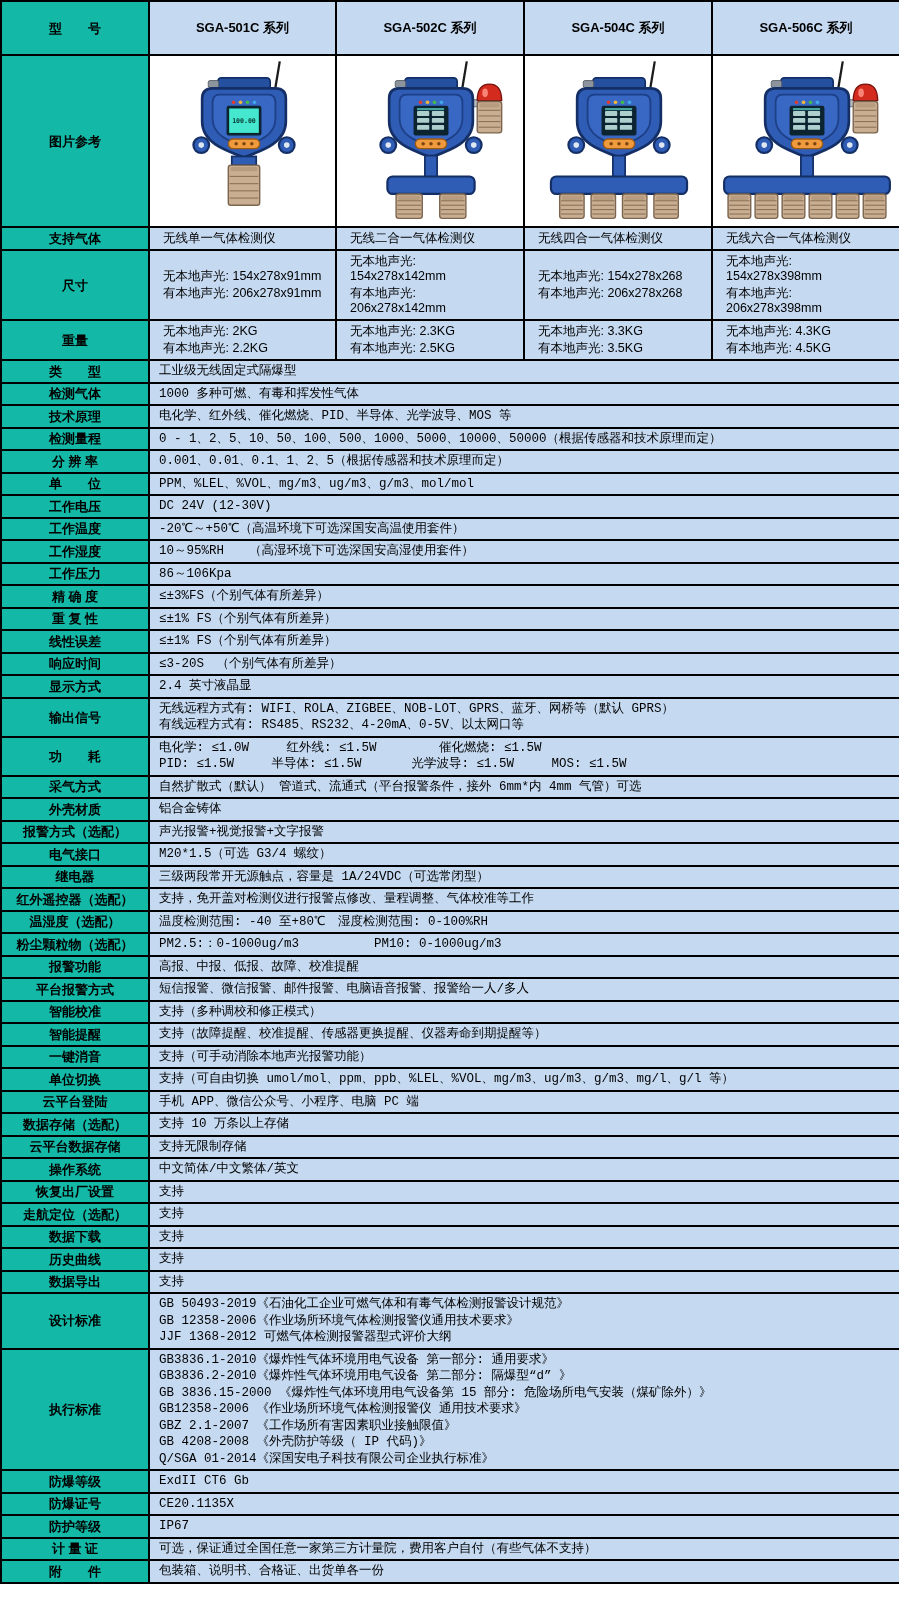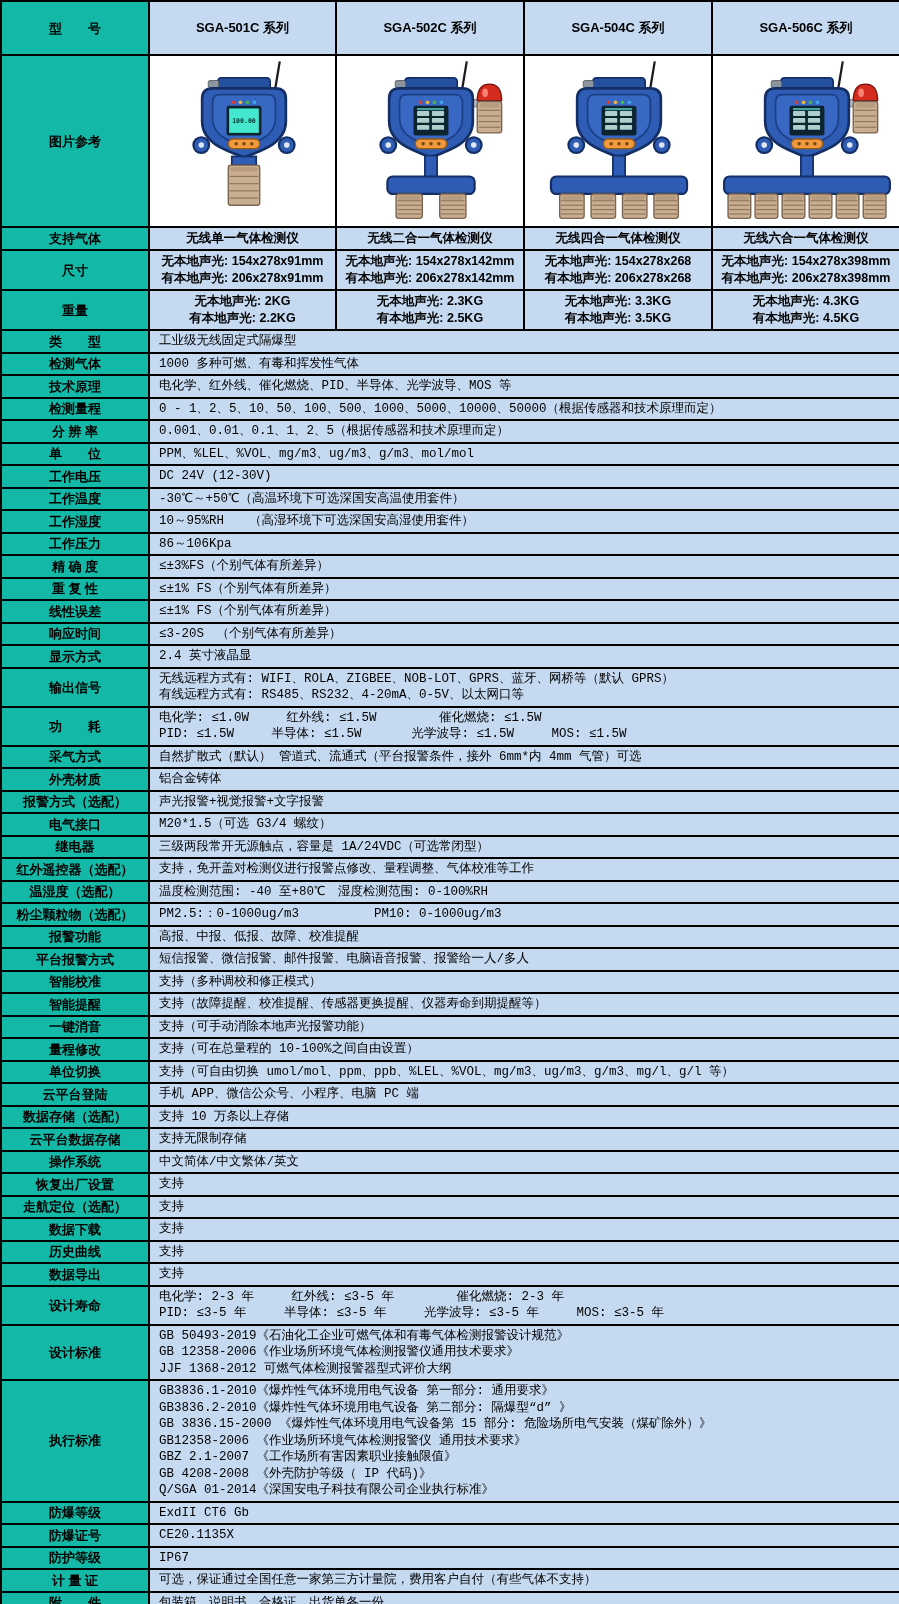--- a/index.html
+++ b/index.html
@@ -3,21 +3,21 @@
 <meta charset="utf-8">
 <style>
   html,body{margin:0;padding:0;background:#fff;}
   body{width:899px;font-family:"Liberation Sans","DejaVu Sans",sans-serif;color:#000;}
   table{border-collapse:collapse;table-layout:fixed;width:899px;}
   td{border:2px solid #000;overflow:hidden;vertical-align:middle;}
   .lbl{background:#14b8a6;font-weight:bold;text-align:center;font-size:13px;padding:1px 2px;line-height:15px;}
   .model{background:#c5d9f1;font-weight:bold;text-align:center;font-size:13px;height:17px;padding:17px 2px;}
   .val{background:#c5d9f1;font-size:12.5px;padding:1px 9px;text-align:left;font-family:Liberation Mono, monospace;}
   .val .ln{margin:2px 0;line-height:14.5px;white-space:pre-wrap;}
-  .cell{background:#c5d9f1;font-size:12.5px;font-weight:bold;text-align:center;padding:1px 0;}
+  .cell{background:#c5d9f1;font-size:12.5px;font-weight:normal;padding:1px 13px;}
   .cell .ln{margin:2px 0;line-height:15px;}
   .img{background:#fff;text-align:left;vertical-align:bottom;padding:1px 0;height:168px;}
   .img svg{display:inline-block;}
 </style>
 </head>
 <body>
 
 <table>
   <colgroup>
     <col style="width:148px">
@@ -390,21 +390,21 @@
       </tr>
       <tr>
         <td class="lbl">工作电压</td>
         <td class="val" colspan="4">
           <div class="ln">DC 24V (12-30V)</div>
         </td>
       </tr>
       <tr>
         <td class="lbl">工作温度</td>
         <td class="val" colspan="4">
-          <div class="ln">-30℃～+50℃（高温环境下可选深国安高温使用套件）</div>
+          <div class="ln">-20℃～+50℃（高温环境下可选深国安高温使用套件）</div>
         </td>
       </tr>
       <tr>
         <td class="lbl">工作湿度</td>
         <td class="val" colspan="4">
           <div class="ln">10～95%RH　　（高湿环境下可选深国安高湿使用套件）</div>
         </td>
       </tr>
       <tr>
         <td class="lbl">工作压力</td>
@@ -528,26 +528,20 @@
           <div class="ln">支持（故障提醒、校准提醒、传感器更换提醒、仪器寿命到期提醒等）</div>
         </td>
       </tr>
       <tr>
         <td class="lbl">一键消音</td>
         <td class="val" colspan="4">
           <div class="ln">支持（可手动消除本地声光报警功能）</div>
         </td>
       </tr>
       <tr>
-        <td class="lbl">量程修改</td>
-        <td class="val" colspan="4">
-          <div class="ln">支持（可在总量程的 10-100%之间自由设置）</div>
-        </td>
-      </tr>
-      <tr>
         <td class="lbl">单位切换</td>
         <td class="val" colspan="4">
           <div class="ln">支持（可自由切换 umol/mol、ppm、ppb、%LEL、%VOL、mg/m3、ug/m3、g/m3、mg/l、g/l 等）</div>
         </td>
       </tr>
       <tr>
         <td class="lbl">云平台登陆</td>
         <td class="val" colspan="4">
           <div class="ln">手机 APP、微信公众号、小程序、电脑 PC 端</div>
         </td>
@@ -591,27 +585,20 @@
       <tr>
         <td class="lbl">历史曲线</td>
         <td class="val" colspan="4">
           <div class="ln">支持</div>
         </td>
       </tr>
       <tr>
         <td class="lbl">数据导出</td>
         <td class="val" colspan="4">
           <div class="ln">支持</div>
-        </td>
-      </tr>
-      <tr>
-        <td class="lbl">设计寿命</td>
-        <td class="val" colspan="4">
-          <div class="ln">电化学: 2-3 年　　　红外线: ≤3-5 年　　　　　催化燃烧: 2-3 年</div>
-          <div class="ln">PID: ≤3-5 年　　　半导体: ≤3-5 年　　　光学波导: ≤3-5 年　　　MOS: ≤3-5 年</div>
         </td>
       </tr>
       <tr>
         <td class="lbl">设计标准</td>
         <td class="val" colspan="4">
           <div class="ln">GB 50493-2019《石油化工企业可燃气体和有毒气体检测报警设计规范》</div>
           <div class="ln">GB 12358-2006《作业场所环境气体检测报警仪通用技术要求》</div>
           <div class="ln">JJF 1368-2012 可燃气体检测报警器型式评价大纲</div>
         </td>
       </tr>

